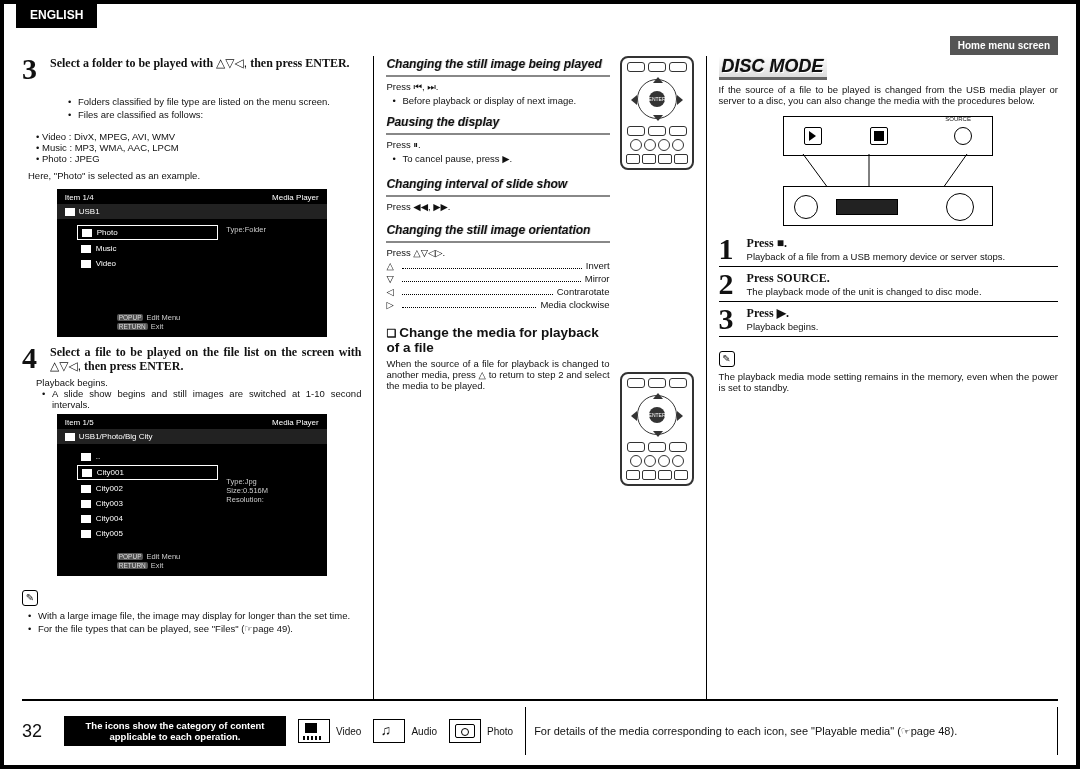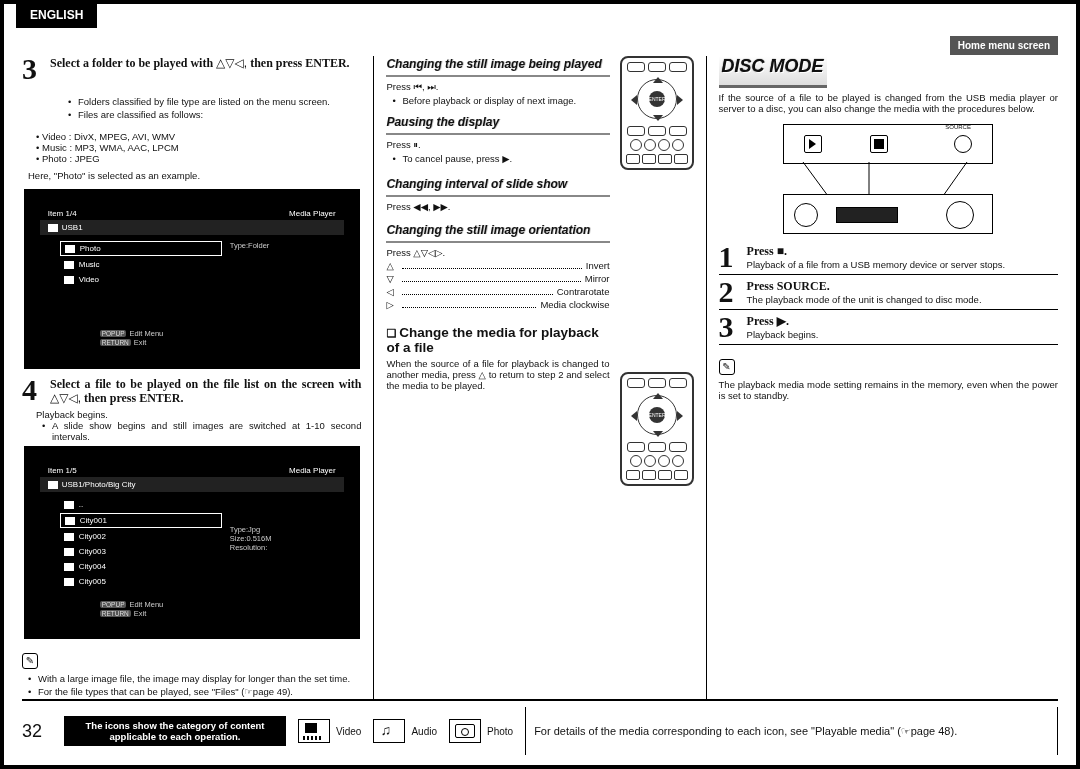--- a/index.html
+++ b/index.html
@@ -44,21 +44,21 @@
     font-size: 12px; line-height: 14px; text-align: justify;
   }
   .step-text .nav-sym { font-family: Arial, sans-serif; font-weight: normal; }
   .sub-bullets { font-size: 9.5px; margin-left: 6px; }
   .sub-bullets li { margin-bottom: 2px; list-style: none; position: relative; padding-left: 10px;}
   .sub-bullets li::before { content: "•"; position: absolute; left: 0; }
   .indent { margin-left: 14px; font-size: 9.5px; }
   .example { font-size: 9.5px; margin: 6px 0 6px 6px; }
   .mp-screen {
     background: #000; color: #fff; font-size: 8px;
-    width: 304px; margin: 2px auto 8px auto; padding: 16px;
+    width: 270px; margin: 2px auto 8px auto; padding: 0;
   }
   .mp-head { display: flex; justify-content: space-between; padding: 4px 8px 2px 8px; background:#000;}
   .mp-path { background:#222; padding:3px 8px; display:flex; align-items:center; gap:4px;}
   .mp-path .folder-ic { width:10px;height:8px;background:#fff;}
   .mp-body { display:flex; min-height: 90px;}
   .mp-list { flex: 0.6; padding: 6px 6px 6px 20px; }
   .mp-item { display:flex; align-items:center; gap:5px; padding:2px 4px; margin-bottom:2px;}
   .mp-item.sel { border:1px solid #fff;}
   .ic { width:10px; height:8px; background:#fff; display:inline-block;}
   .mp-side { flex: 0.4; padding:6px 6px 0 2px; font-size:7.5px; color:#ccc;}
@@ -110,21 +110,21 @@
   .arr.left { left:2px; top:20px; border-top:5px solid transparent; border-bottom:5px solid transparent; border-right:6px solid #333;}
   .arr.right { right:2px; top:20px; border-top:5px solid transparent; border-bottom:5px solid transparent; border-left:6px solid #333;}
   .rrow { display:flex; gap:2px;}
   .rcirc { width:10px; height:10px; border:1px solid #333; border-radius:50%;}
   .rrect { width:12px; height:8px; border:1px solid #333; border-radius:2px;}
   .disc-title {
     font-family: "Arial Black", Arial, sans-serif;
     font-weight: 900; font-style: italic; font-size: 18px;
     background: linear-gradient(#fff,#ddd);
     border-bottom: 3px solid #666; display:inline-block;
-    padding: 0 3px 8px 3px; margin-bottom: 4px;
+    padding: 0 3px 0 3px; margin-bottom: 4px;
     text-shadow: 1px 1px 0 #fff, 0 0 1px #000;
   }
   .just-para { text-align: justify; font-size: 9.5px; margin-bottom: 6px;}
   .unit-diagram {
     width: 230px; height: 110px; margin: 4px auto 10px auto;
     position: relative;
   }
   .unit-top, .unit-bot {
     position:absolute; left:10px; right:10px; height:38px;
     border:1.5px solid #000; background:#fff;

